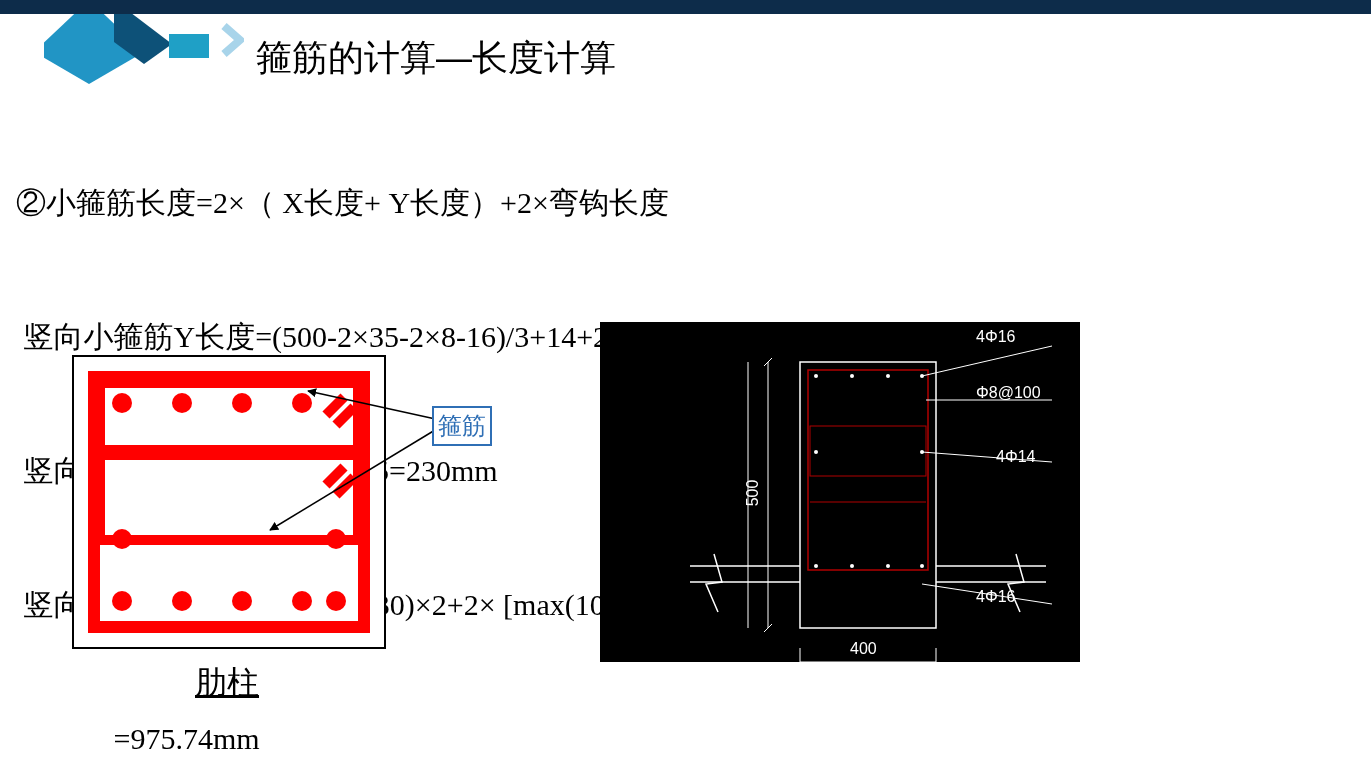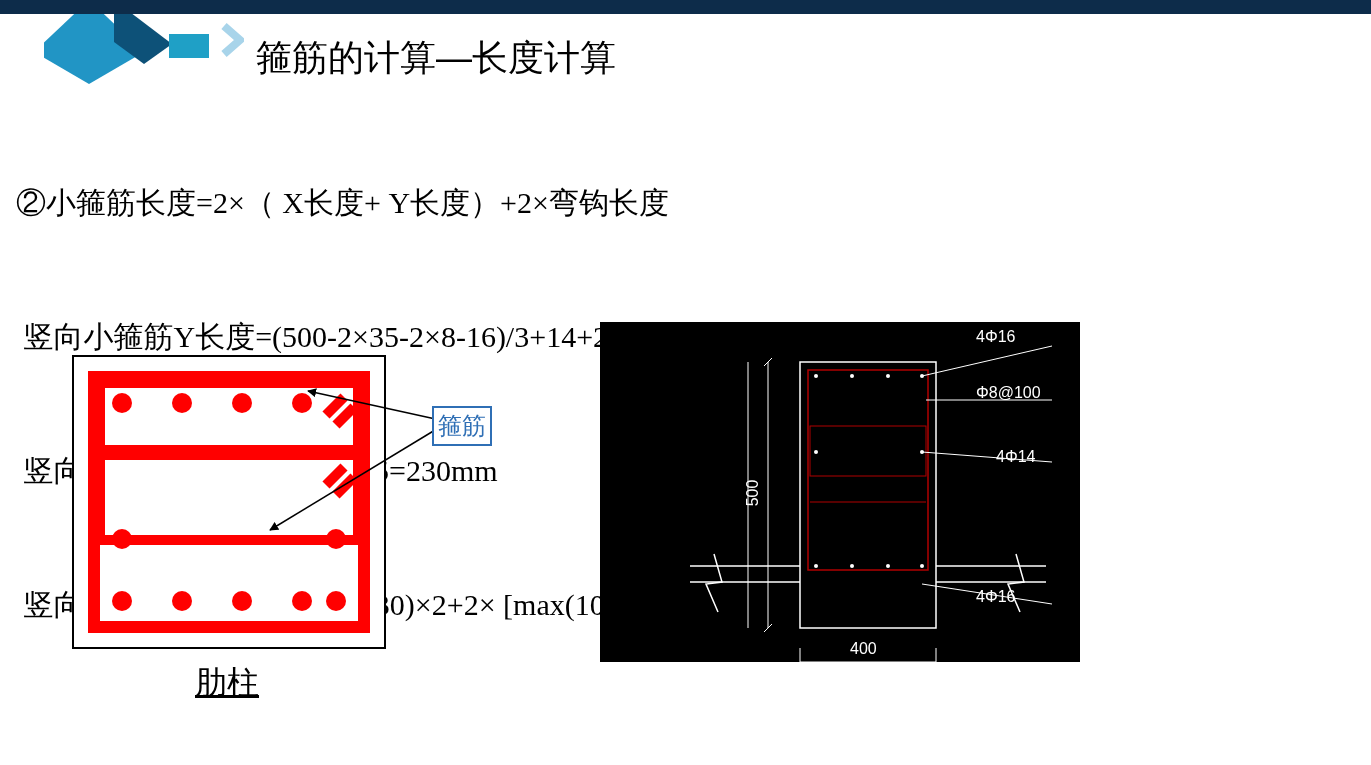--- a/index.html
+++ b/index.html
@@ -114,20 +114,21 @@
   <polyline points="180,12 196,26 180,40" fill="none" stroke="#a8d4ea" stroke-width="8" stroke-linejoin="miter"></polyline>
 </svg>
 
 <div class="title">箍筋的计算—长度计算</div>
 
 <div class="text-block">
   <div>②小箍筋长度=2×（ X长度+ Y长度）+2×弯钩长度</div>
   <div> 竖向小箍筋Y长度=(500-2×35-2×8-16)/3+14+2×8=162.67mm</div>
   <div> 竖向小箍筋X长度=300-2×35=230mm</div>
   <div> 竖向箍筋总长度=(162.67+230)×2+2× [max(10×8;75)+1.9×8]</div>
+  <div>             =975.74mm</div>
 </div>
 
 <div class="left-diagram-wrap">
   <div class="left-diagram">
     <svg width="310" height="290">
 
       <rect x="20" y="20" width="270" height="250" fill="none" stroke="#ff0000" stroke-width="12" stroke-linejoin="miter"></rect>
 
       <rect x="26" y="26" width="258" height="72" fill="none" stroke="#ff0000" stroke-width="10"></rect>
 

